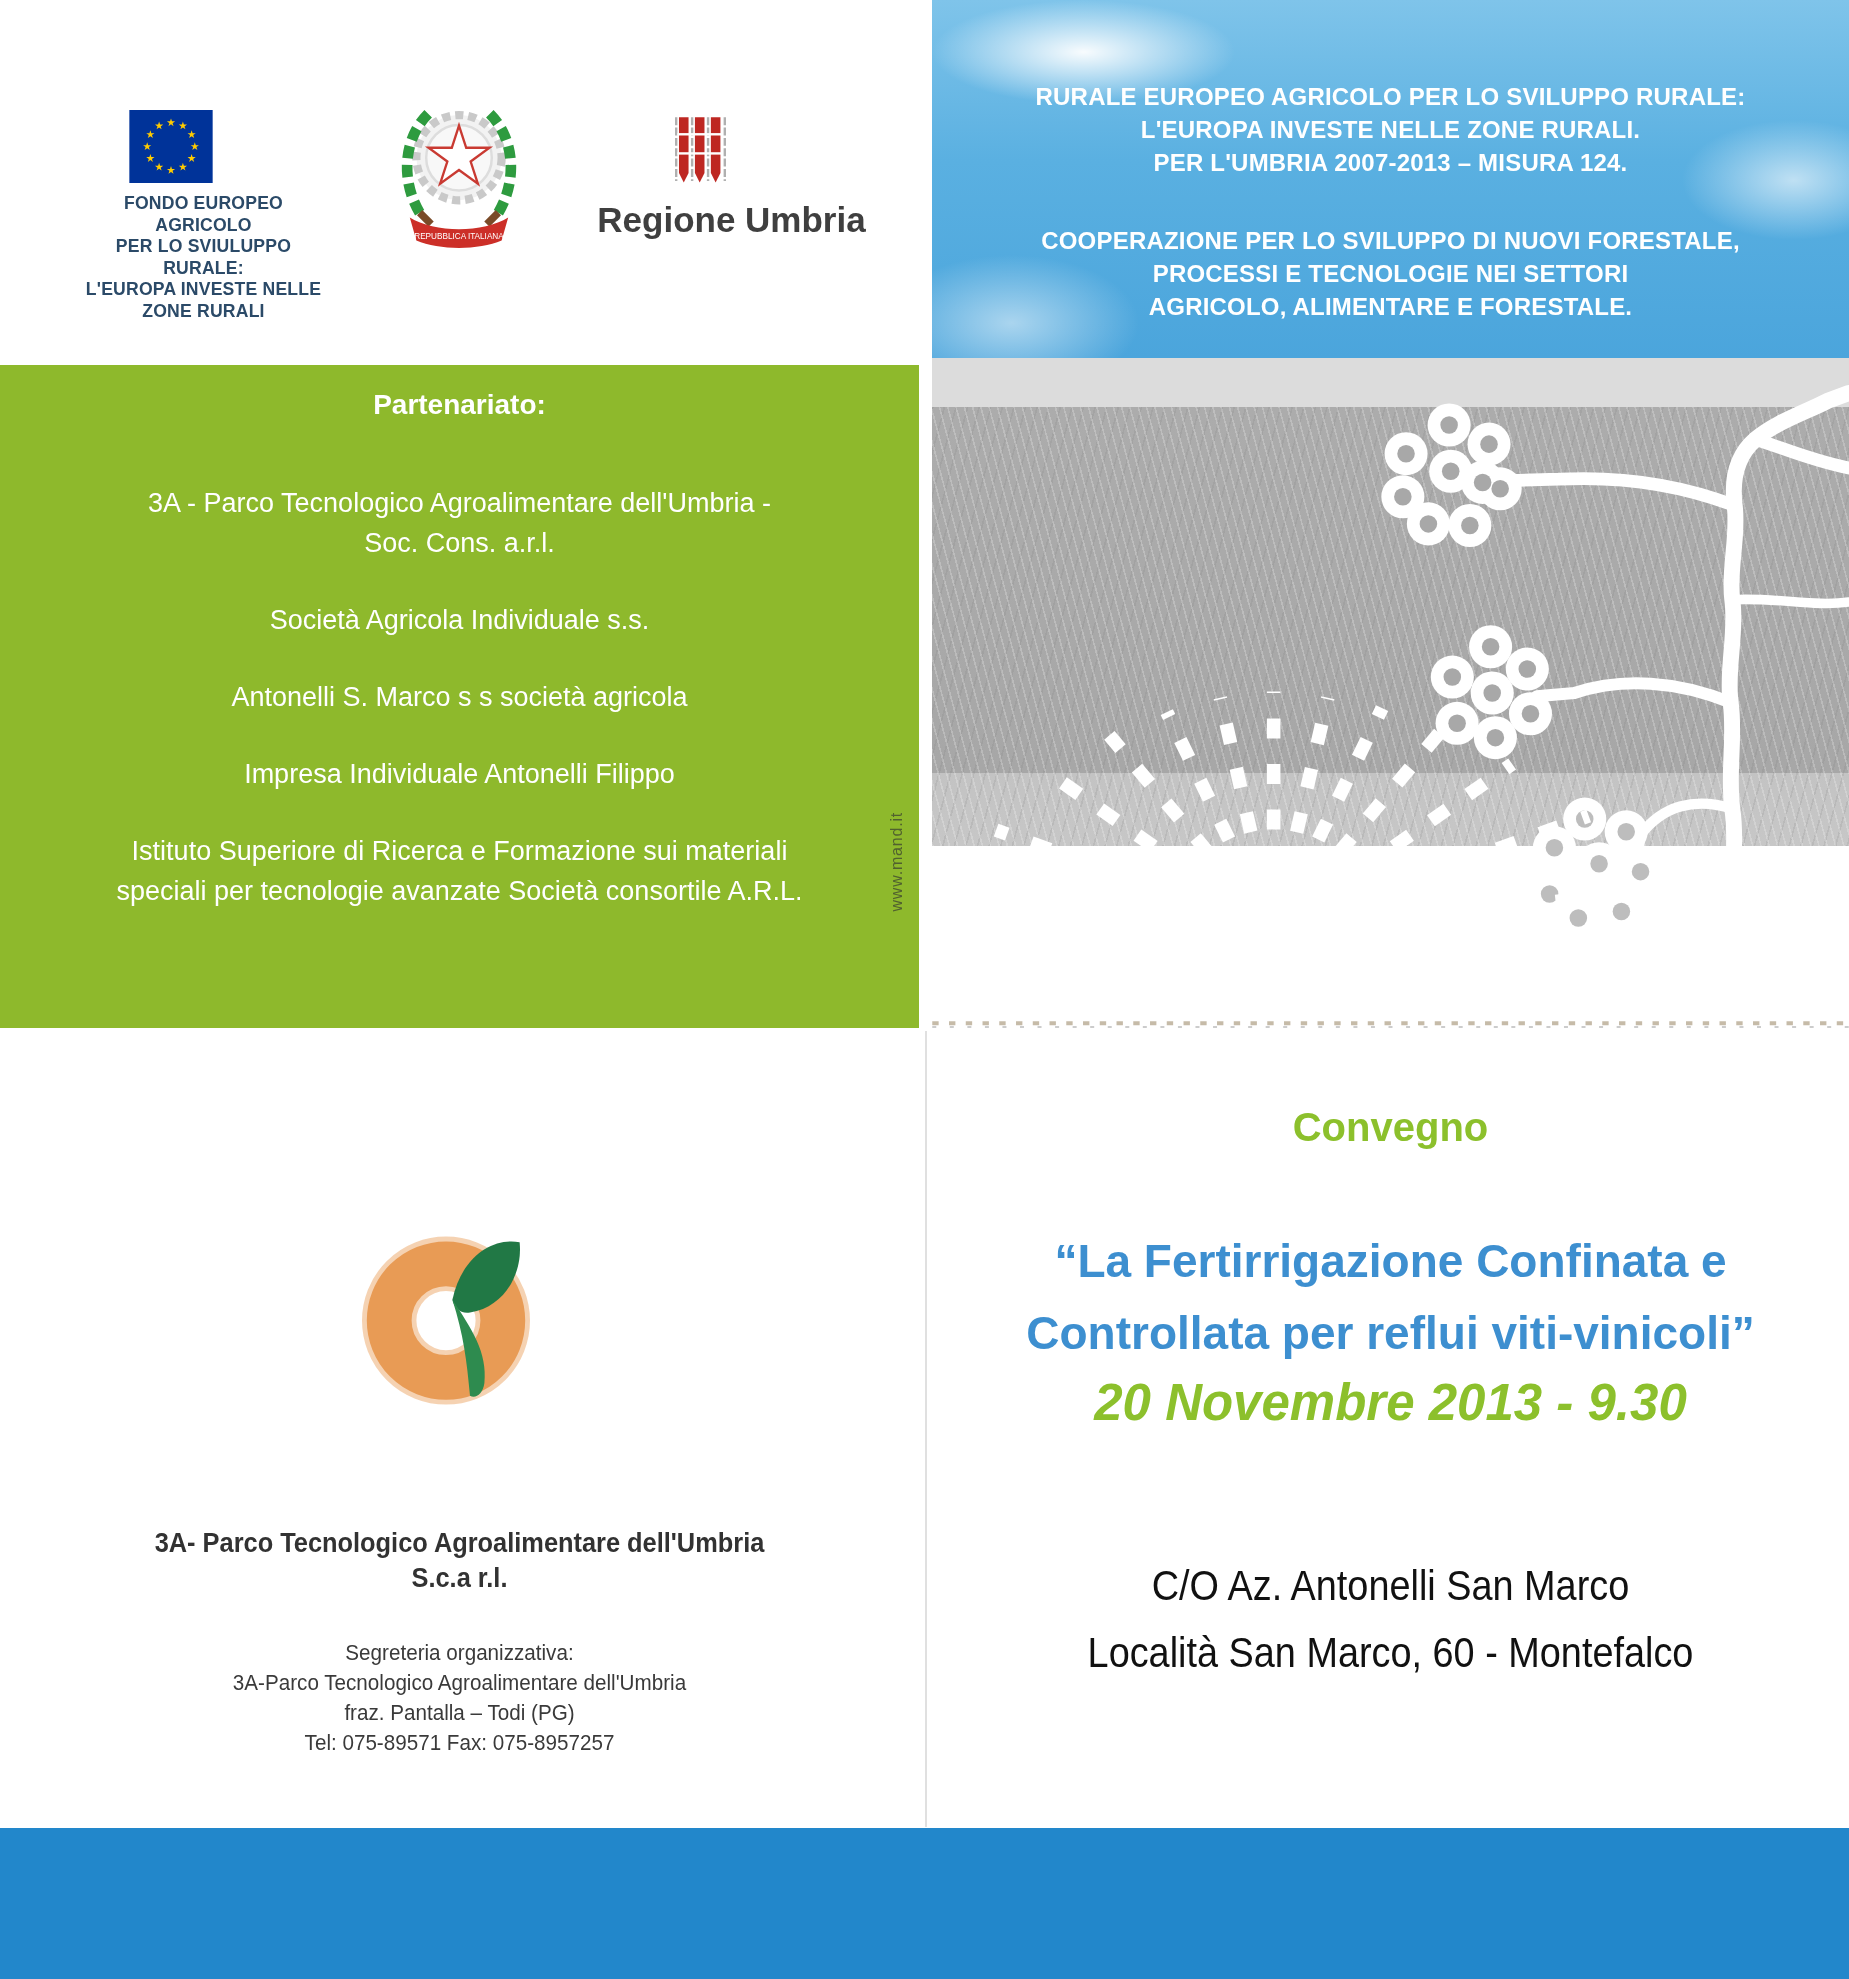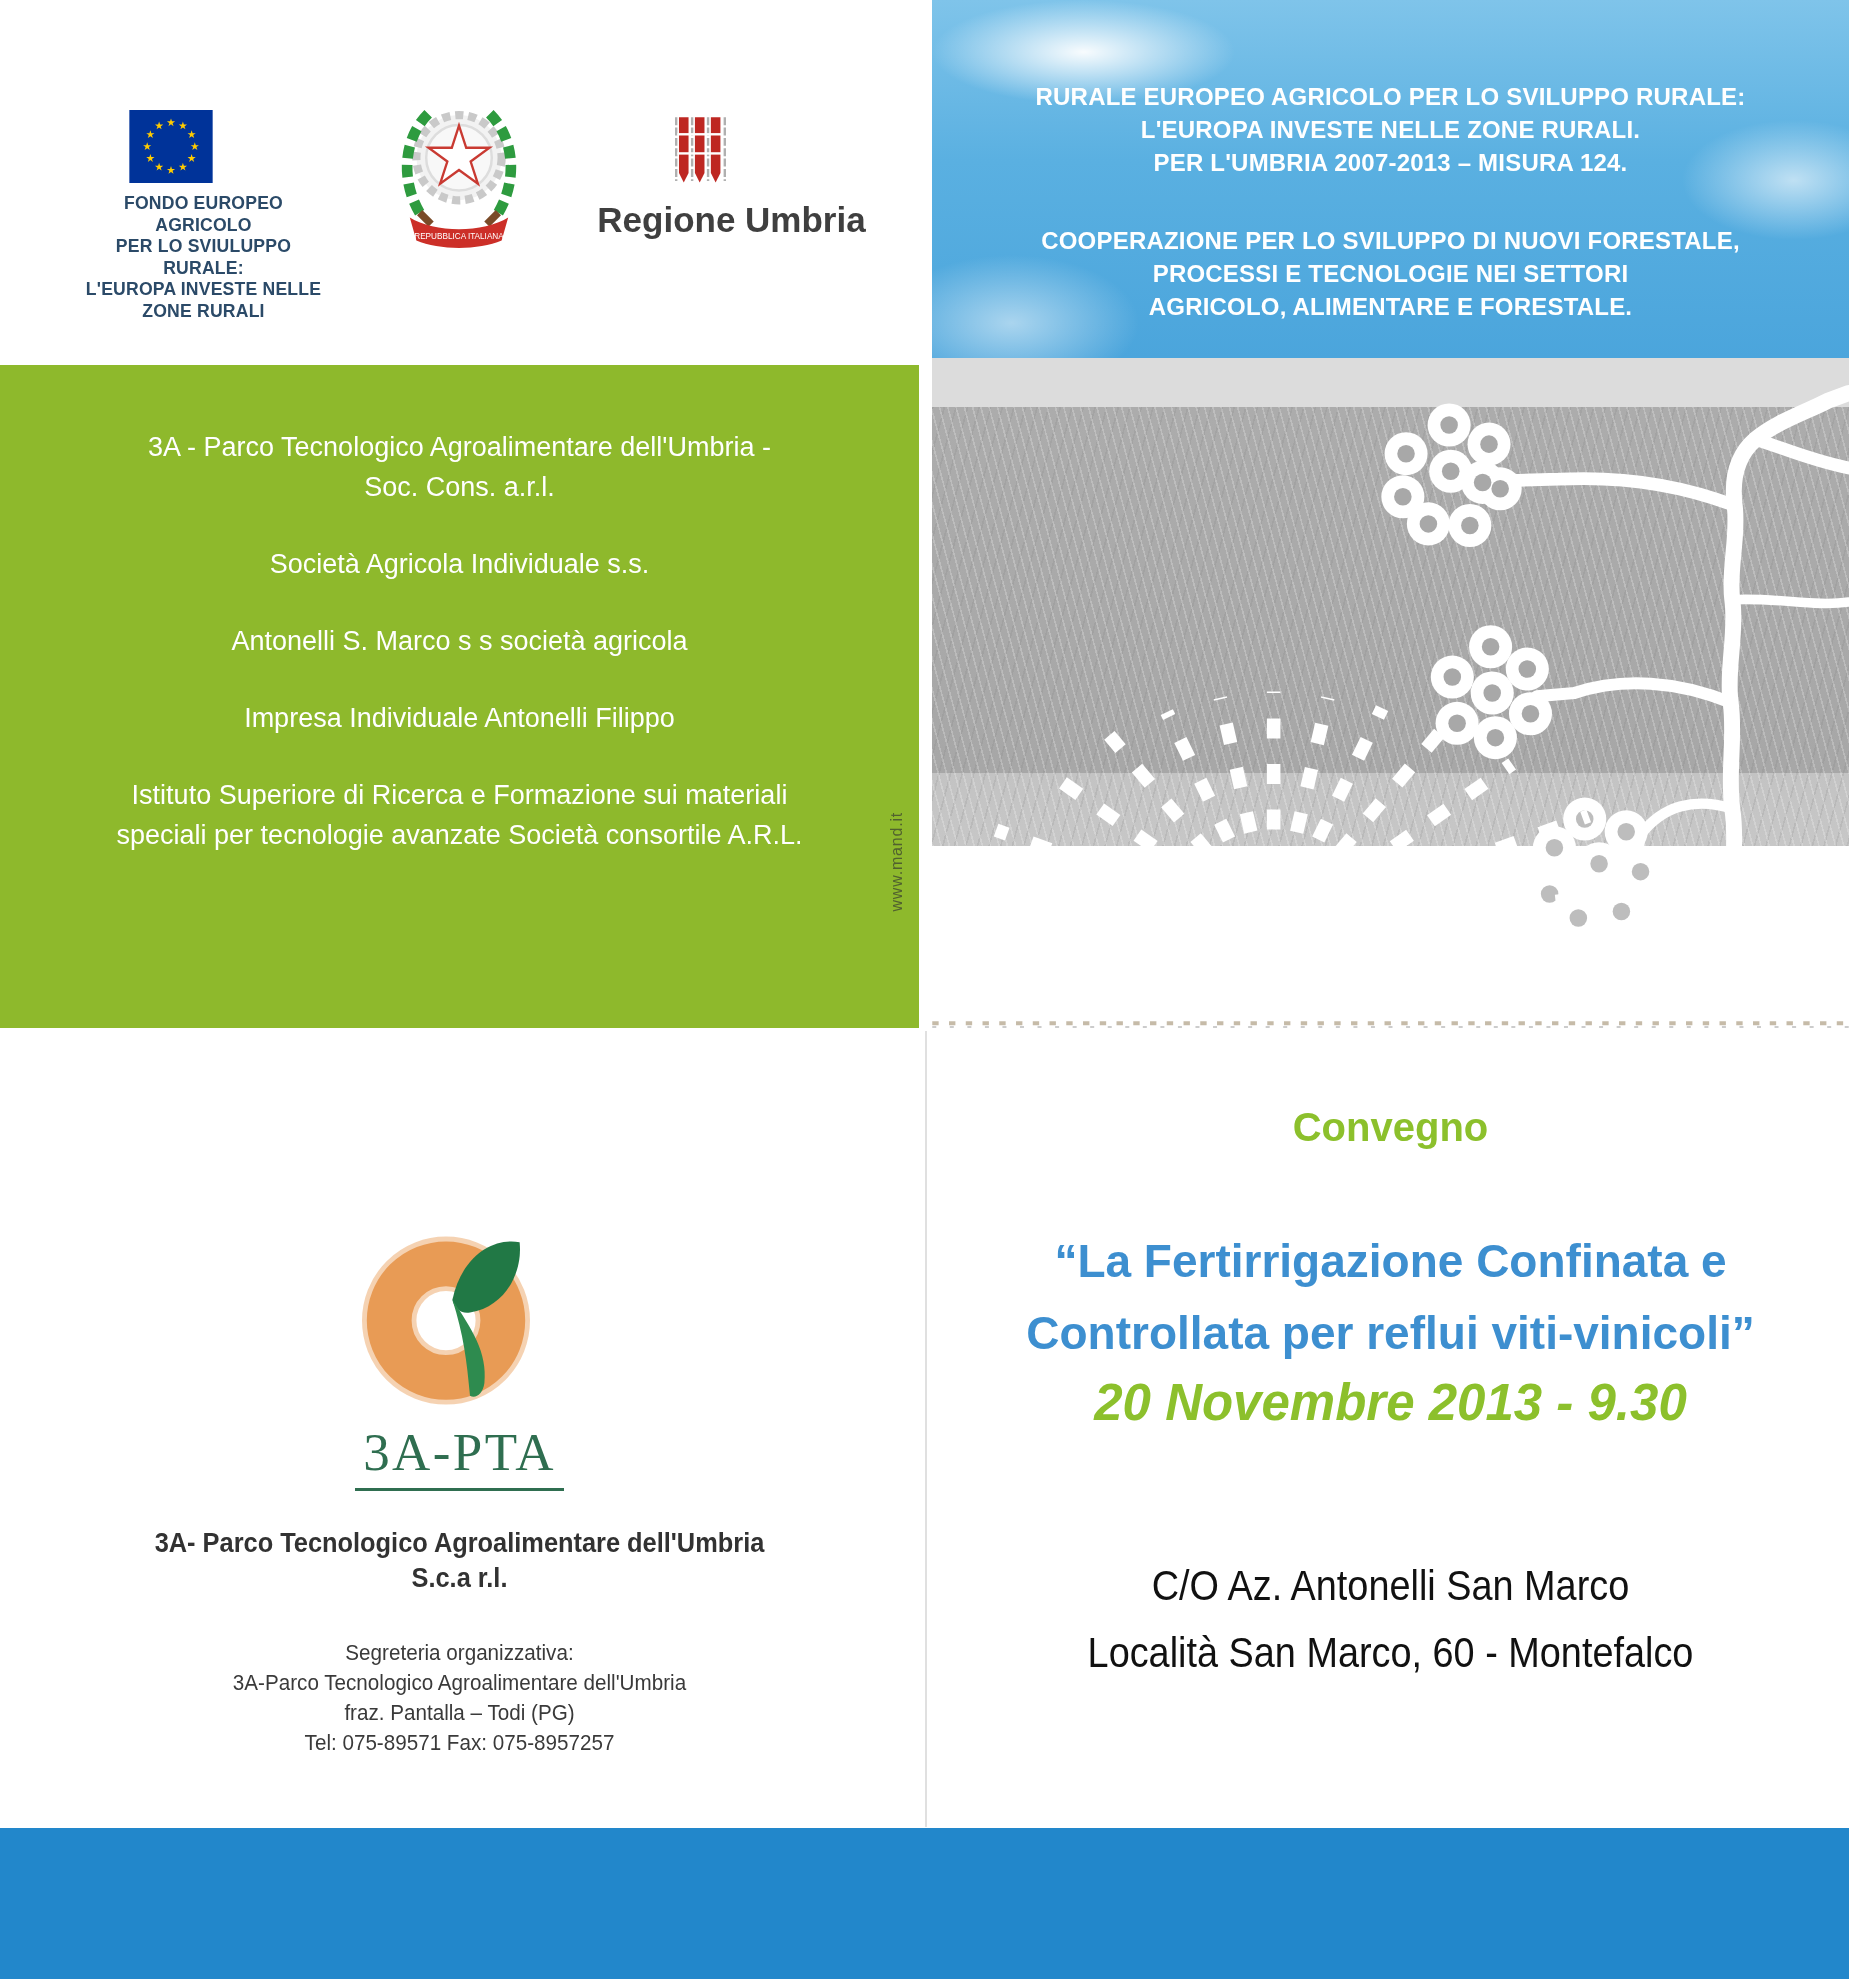--- a/index.html
+++ b/index.html
@@ -133,20 +133,21 @@
       </g>
       <g fill="#ffffff">
         <rect x="3" y="20" width="56" height="3"></rect>
         <rect x="3" y="44" width="56" height="3"></rect>
       </g>
     </svg>
   </div>
   <div class="umbria-label">Regione Umbria</div>
 
   <div class="green-panel">
+    <div class="partners-heading">Partenariato:</div>
     <div class="partner first">
       <div>3A - Parco Tecnologico Agroalimentare dell'Umbria -</div>
       <div>Soc. Cons. a.r.l.</div>
     </div>
     <div class="partner">
       <div>Società Agricola Individuale s.s.</div>
     </div>
     <div class="partner">
       <div>Antonelli S. Marco s s società agricola</div>
     </div>
@@ -278,23 +279,20 @@
   </div>
 
   <div class="pta-logo">
     <svg width="192" height="192" viewBox="0 0 240 240">
       <circle cx="120" cy="122" r="71" fill="none" stroke="rgba(232,155,85,.45)" stroke-width="68"></circle>
       <circle cx="120" cy="122" r="71" fill="none" stroke="#e89b55" stroke-width="56"></circle>
       <path d="M128 96 C140 40 180 18 212 24 C216 60 196 104 150 112 C138 114 130 106 128 96 Z" fill="#217845"></path>
       <path d="M150 216 C146 172 142 140 128 96 C152 132 172 162 168 200 C166 214 157 220 150 216 Z" fill="#2e8b4f"></path>
     </svg>
   </div>
-  <div class="pta-wordmark">
-    <span>3A-PTA</span>
-  </div>
   <div class="org-name">
     <div>3A- Parco Tecnologico  Agroalimentare dell'Umbria</div>
     <div>S.c.a r.l.</div>
   </div>
   <div class="secretariat">
     <div>Segreteria organizzativa:</div>
     <div>3A-Parco Tecnologico Agroalimentare dell'Umbria</div>
     <div>fraz. Pantalla – Todi (PG)</div>
     <div>Tel: 075-89571 Fax: 075-8957257</div>
   </div>

